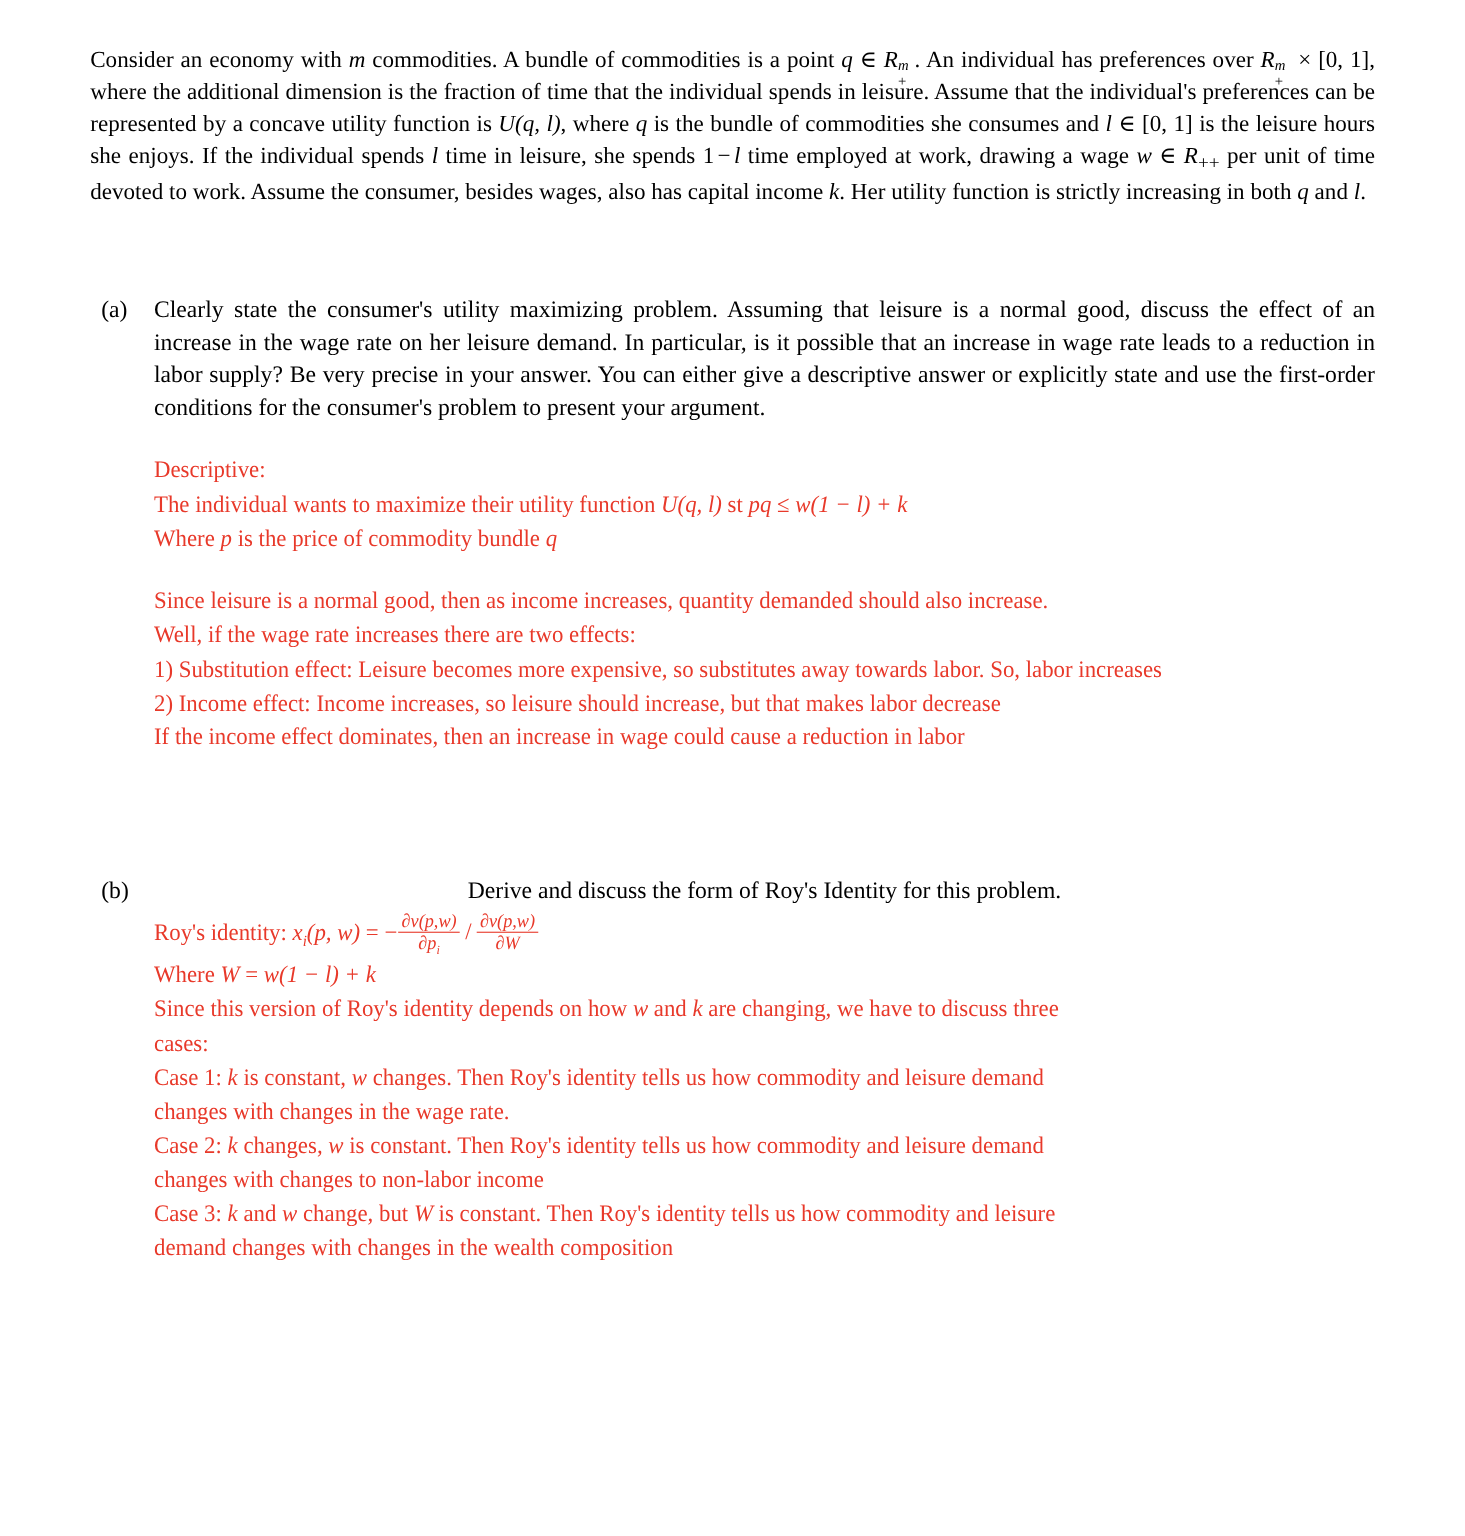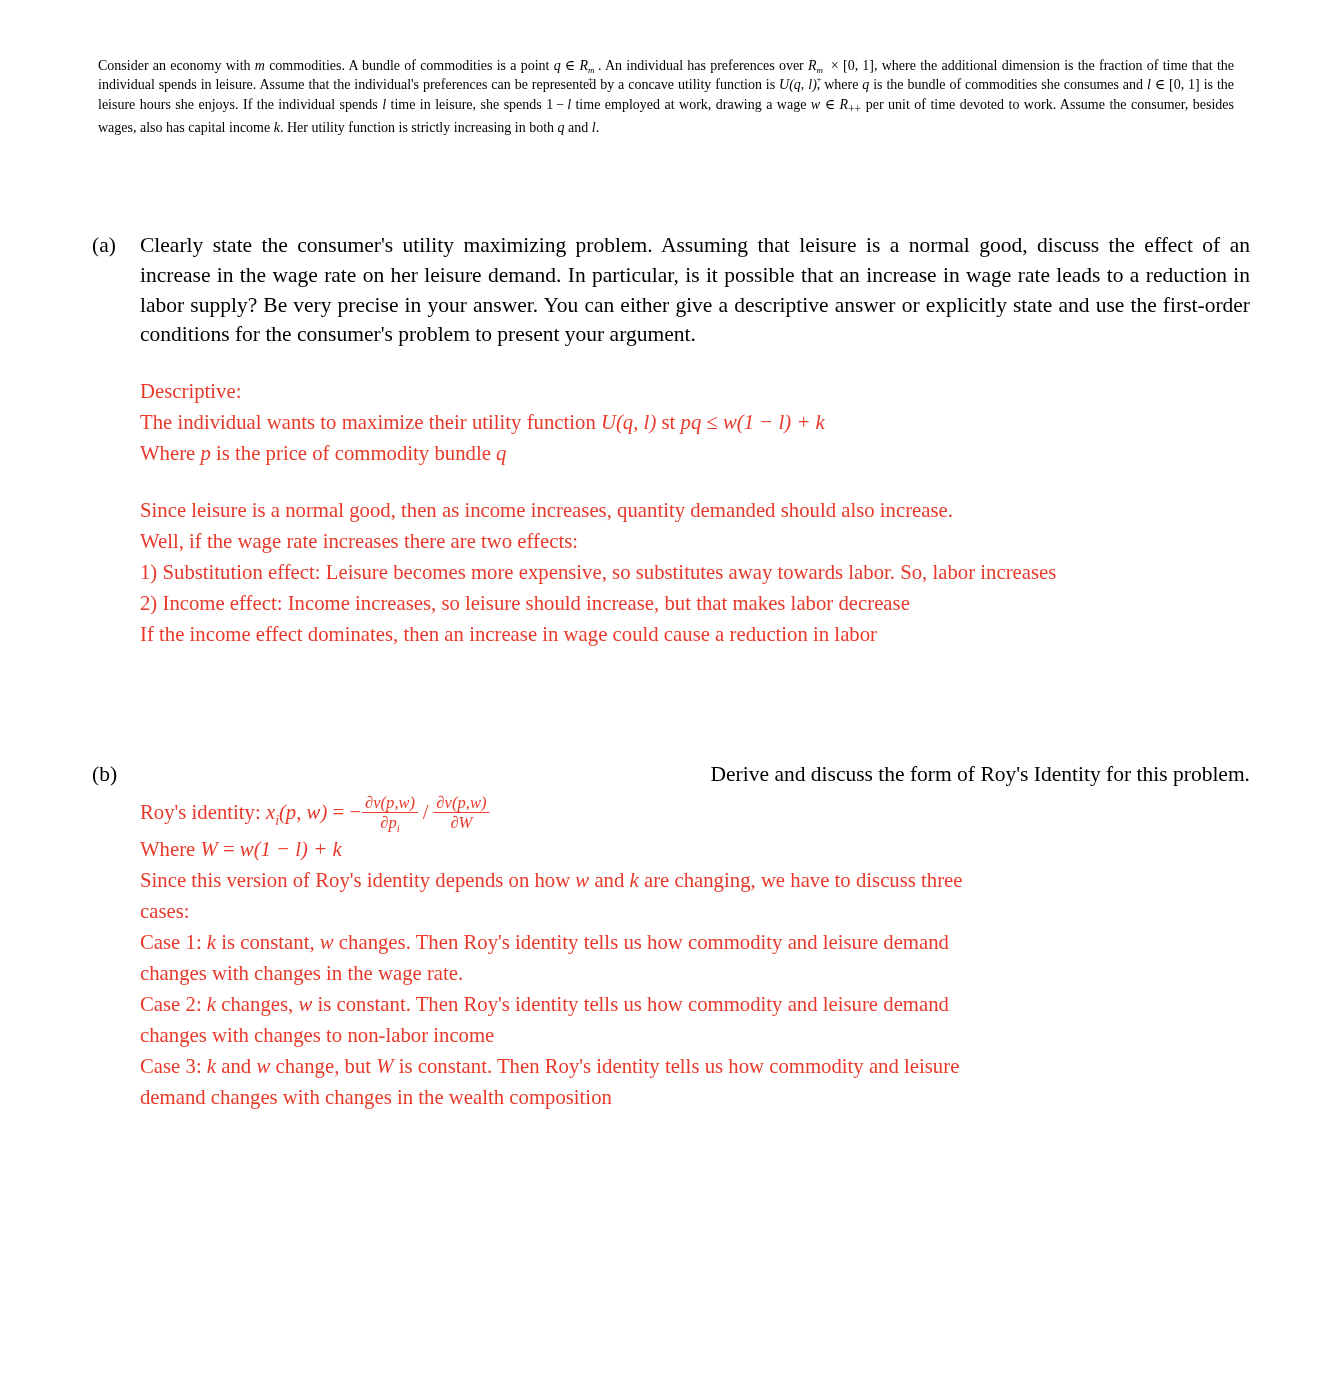--- a/index.html
+++ b/index.html
@@ -22,25 +22,25 @@
     padding: 40px 82px 0 82px;
   }
   .doc-title {
     font-size: 29px;
     font-weight: bold;
     letter-spacing: 0.4px;
     margin: 0 0 17px 0;
     line-height: 1.2;
   }
   .para {
-    font-size: 14px;
+    font-size: 21px;
     line-height: 1.385;
     text-align: justify;
     text-justify: inter-word;
-    margin: 16px;
+    margin: 0;
     hyphens: none;
   }
 
   
   .item {
     position: relative;
     padding-left: 58px;
     margin-top: 32px;
   }
   .item-label {
@@ -48,21 +48,21 @@
     left: 10px;
     top: 0;
     font-size: 21.5px;
     line-height: 1.385;
   }
   .item-body {
     font-size: 21.5px;
     line-height: 1.385;
     text-align: justify;
   }
-  .item-body.left { text-align: right; }
+  .item-body.left { text-align: center; }
   .ans-block {
     font-family: "Liberation Serif", "DejaVu Serif", serif;
     font-size: 21.5px;
     line-height: 1.44;
     color: #e8392a;
     text-align: left;
     font-stretch: semi-condensed;
     transform: scaleX(0.965);
     transform-origin: left top;
   }

